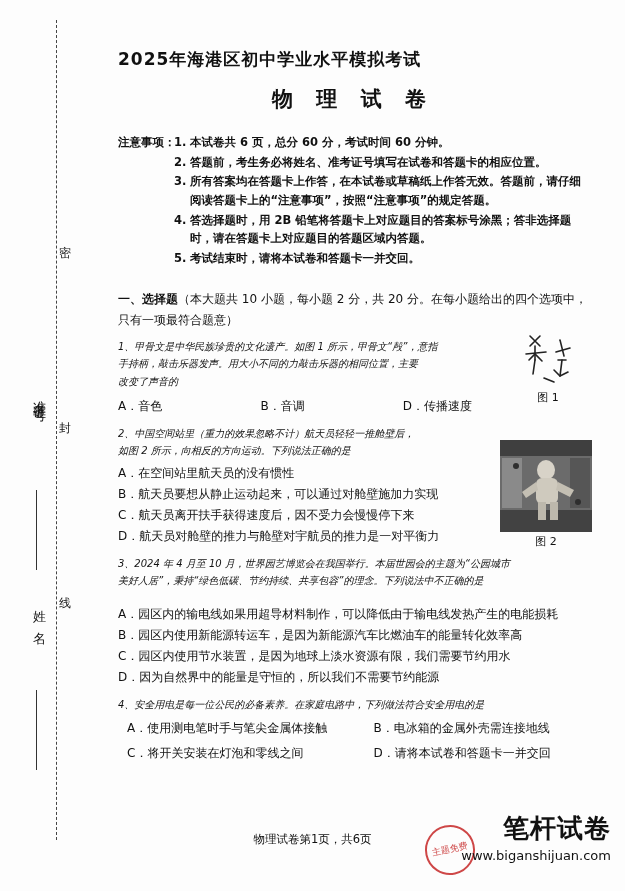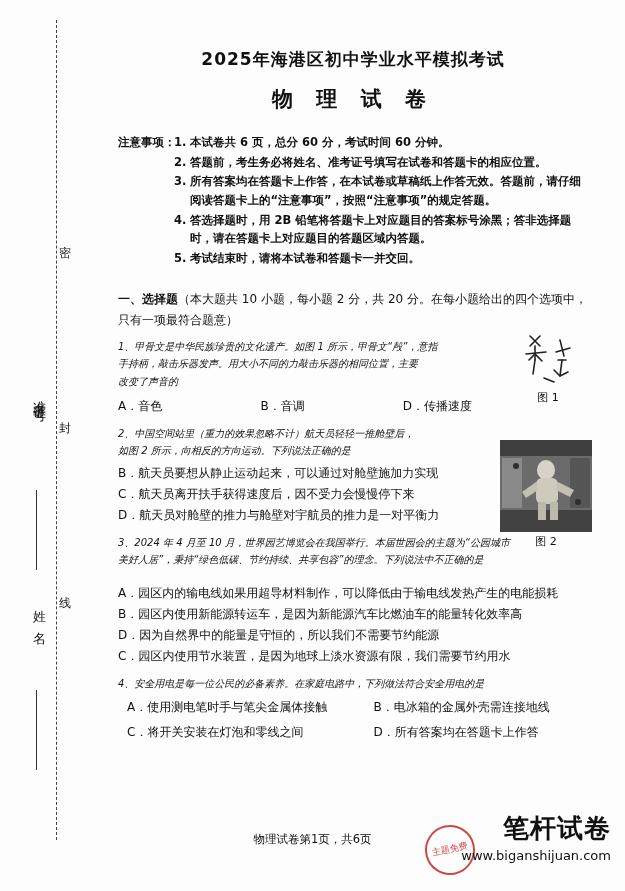--- a/index.html
+++ b/index.html
@@ -49,21 +49,20 @@
     position:absolute;
     border-left:1px solid #333;
     height:70px;
   }
   .content{
     position:absolute;
     left:118px;top:30px;
     width:470px;
   }
   .title1{
-    text-align:center;
     font-size:17px;
     font-weight:bold;
     letter-spacing:1px;
     margin-top:18px;
     font-family:"DejaVu Sans","Liberation Sans",sans-serif;
   }
   .title2{
     text-align:center;
     font-size:21px;
     font-weight:bold;
@@ -230,47 +229,48 @@
         <div>B．音调</div>
         <div style="flex:1.3">D．传播速度</div>
       </div>
     </div>
 
     <div class="q" style="width:340px;">
       <div>2、中国空间站里（重力的效果忽略不计）航天员轻轻一推舱壁后，</div>
       <div>如图 2 所示，向相反的方向运动。下列说法正确的是</div>
     </div>
     <div class="opts" style="margin-top:4px;width:350px;">
+      <div class="opt-line">A．在空间站里航天员的没有惯性</div>
       <div class="opt-line">B．航天员要想从静止运动起来，可以通过对舱壁施加力实现</div>
       <div class="opt-line">C．航天员离开扶手获得速度后，因不受力会慢慢停下来</div>
       <div class="opt-line" style="width:470px;">D．航天员对舱壁的推力与舱壁对宇航员的推力是一对平衡力</div>
     </div>
 
     <div class="q">
       <div>3、2024 年 4 月至 10 月，世界园艺博览会在我国举行。本届世园会的主题为“公园城市</div>
       <div>美好人居”，秉持“绿色低碳、节约持续、共享包容”的理念。下列说法中不正确的是</div>
     </div>
     <div class="opts" style="margin-top:15px;">
       <div class="opt-line">A．园区内的输电线如果用超导材料制作，可以降低由于输电线发热产生的电能损耗</div>
       <div class="opt-line">B．园区内使用新能源转运车，是因为新能源汽车比燃油车的能量转化效率高</div>
+      <div class="opt-line">C．园区内使用节水装置，是因为地球上淡水资源有限，我们需要节约用水</div>
       <div class="opt-line">D．因为自然界中的能量是守恒的，所以我们不需要节约能源</div>
-      <div class="opt-line">C．园区内使用节水装置，是因为地球上淡水资源有限，我们需要节约用水</div>
     </div>
 
     <div class="q">
       <div>4、安全用电是每一位公民的必备素养。在家庭电路中，下列做法符合安全用电的是</div>
     </div>
     <div class="opts" style="margin-top:4px;margin-left:9px;">
       <div class="opt-row">
         <div style="flex:1.15">A．使用测电笔时手与笔尖金属体接触</div>
         <div>B．电冰箱的金属外壳需连接地线</div>
       </div>
       <div class="opt-row" style="margin-top:4px;">
         <div style="flex:1.15">C．将开关安装在灯泡和零线之间</div>
-        <div>D．所有答案均在答题卡上作答</div>
+        <div>D．请将本试卷和答题卡一并交回</div>
       </div>
     </div>
 
   </div>
 
   <div class="fig" style="left:520px;top:330px;">
     <div class="fig1box">
       <svg width="56" height="58" viewBox="0 0 56 58">
         <g stroke="#222" stroke-width="1.6" fill="none" stroke-linecap="round">
           <path d="M10 6 L20 16 M20 6 L10 16"></path>

